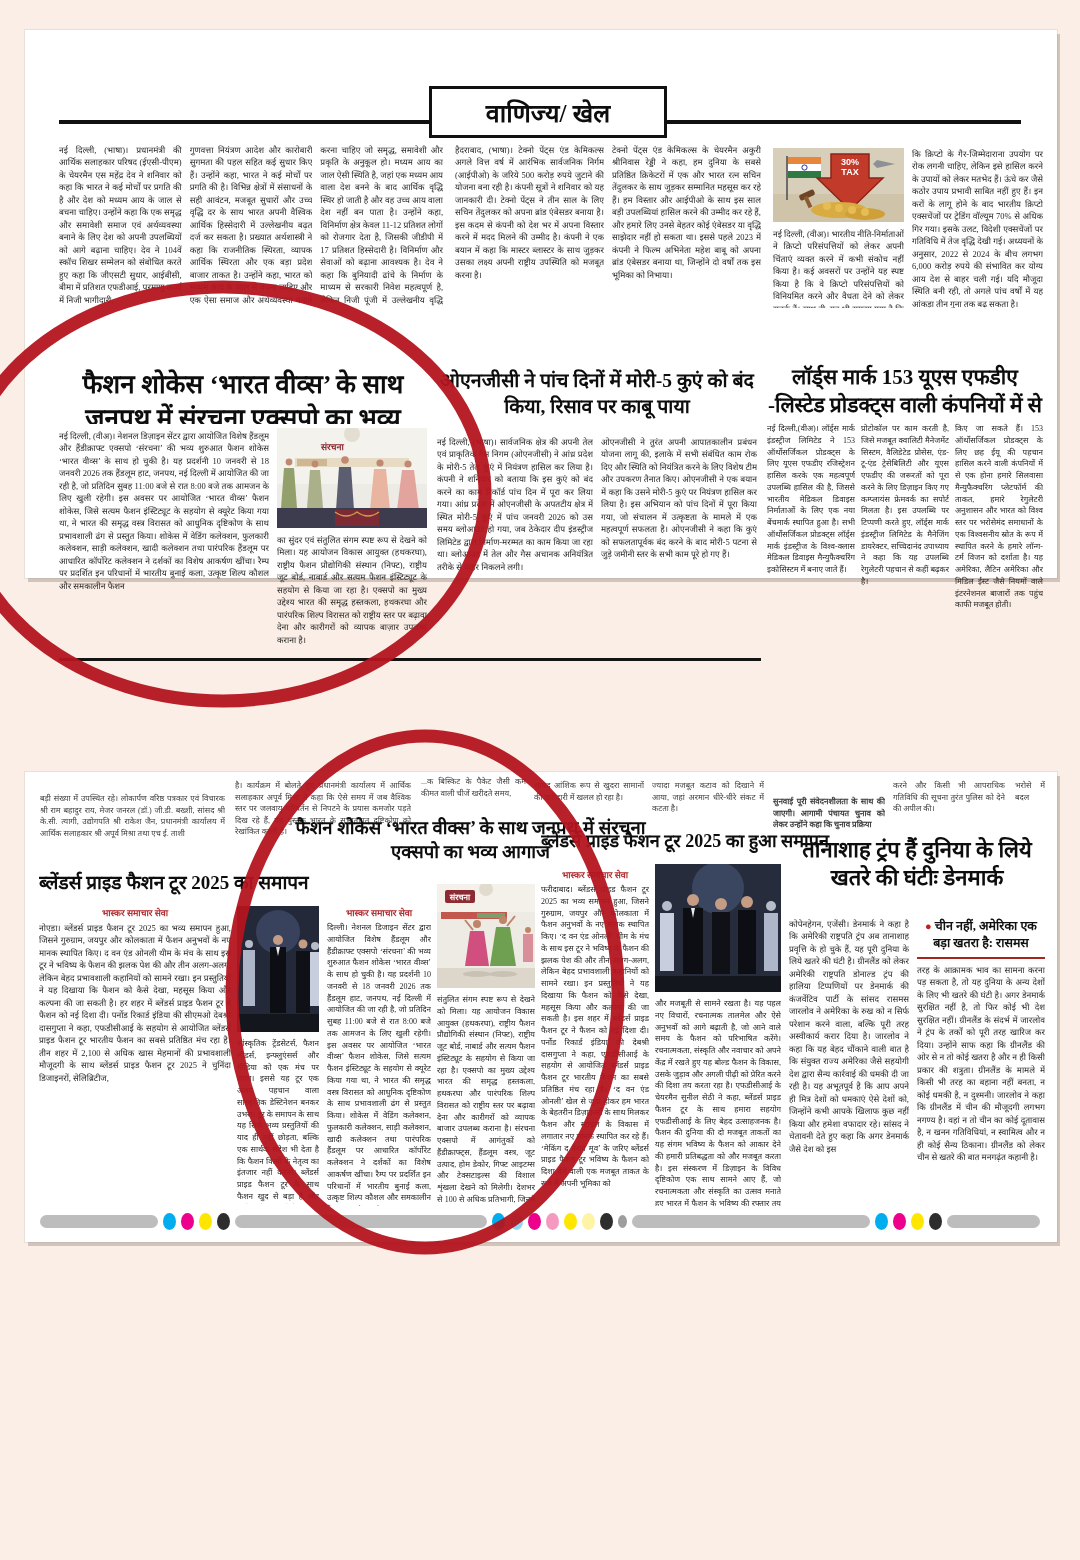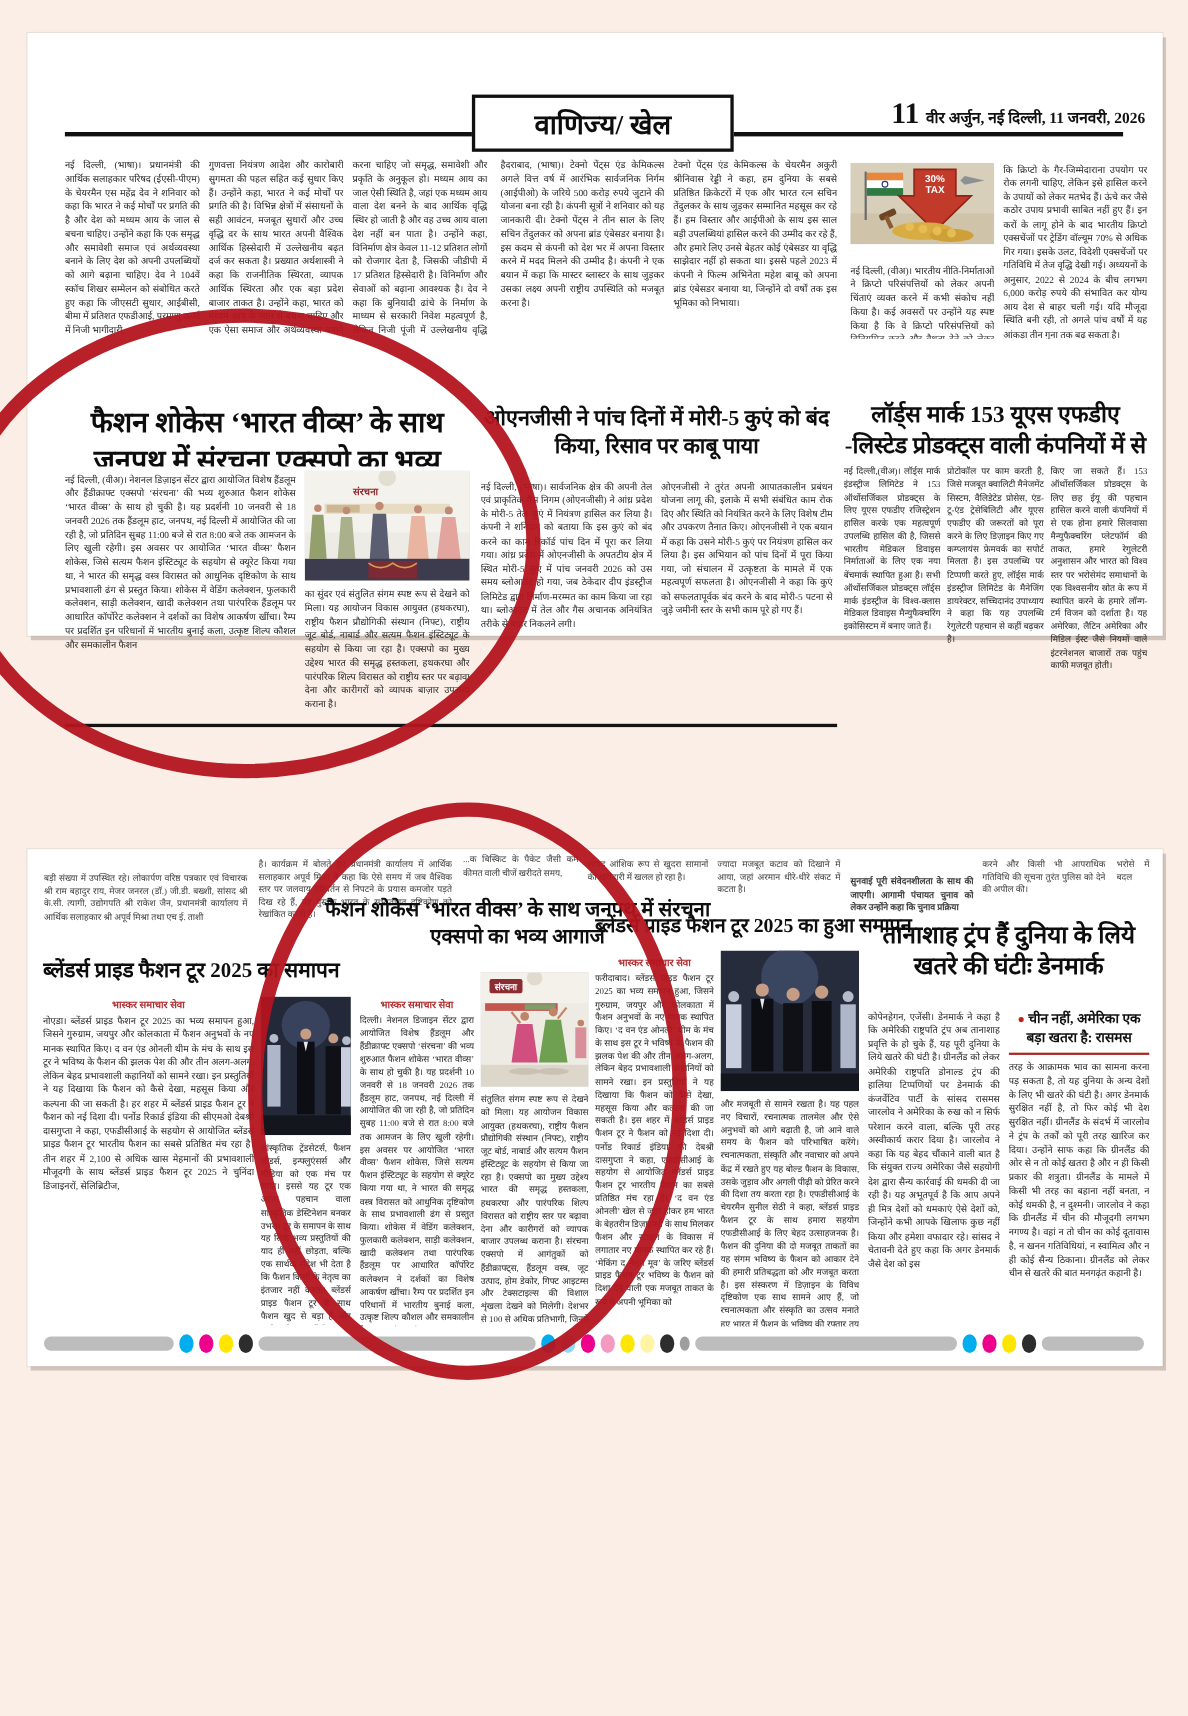--- a/index.html
+++ b/index.html
@@ -35,43 +35,40 @@
 <body>
 
 <div id="canvas">
 
   <div class="sheet" style="left:25px;top:30px;width:1032px;height:548px;">
 
     <div class="abs mastline" style="left:34px;top:90px;width:962px;height:4px;"></div>
     <div class="abs mastbox" style="left:404px;top:56px;width:232px;height:46px;">
       <span>वाणिज्य/ खेल</span>
     </div>
-    <div class="abs mastright" style="left:690px;top:58px;width:326px;">
-      <span class="pgno">11</span><span class="ed">वीर अर्जुन, नई दिल्ली, 11 जनवरी, 2026</span>
-    </div>
 
     <div class="abs" style="left:34px;top:110px;width:384px;height:226px;">
       <div class="cols" style="height:162px;margin-top:4px;">
         <div class="col bodytxt">नई दिल्ली, (भाषा)। प्रधानमंत्री की आर्थिक सलाहकार परिषद (ईएसी-पीएम) के चेयरमैन एस महेंद्र देव ने शनिवार को कहा कि भारत ने कई मोर्चों पर प्रगति की है और देश को मध्यम आय के जाल से बचना चाहिए। उन्होंने कहा कि एक समृद्ध और समावेशी समाज एवं अर्थव्यवस्था बनाने के लिए देश को अपनी उपलब्धियों को आगे बढ़ाना चाहिए। देव ने 104वें स्कॉच शिखर सम्मेलन को संबोधित करते हुए कहा कि जीएसटी सुधार, आईबीसी, बीमा में प्रतिशत एफडीआई, परमाणु ऊर्जा में निजी भागीदारी,</div>
         <div class="col bodytxt">गुणवत्ता नियंत्रण आदेश और कारोबारी सुगमता की पहल सहित कई सुधार किए हैं। उन्होंने कहा, भारत ने कई मोर्चों पर प्रगति की है। विभिन्न क्षेत्रों में संसाधनों के सही आवंटन, मजबूत सुधारों और उच्च वृद्धि दर के साथ भारत अपनी वैश्विक आर्थिक हिस्सेदारी में उल्लेखनीय बढ़त दर्ज कर सकता है। प्रख्यात अर्थशास्त्री ने कहा कि राजनीतिक स्थिरता, व्यापक आर्थिक स्थिरता और एक बड़ा प्रदेश बाजार ताकत है। उन्होंने कहा, भारत को मध्यम आय के जाल से बचना चाहिए और एक ऐसा समाज और अर्थव्यवस्था बनाने के लिए काम</div>
         <div class="col bodytxt">करना चाहिए जो समृद्ध, समावेशी और प्रकृति के अनुकूल हो। मध्यम आय का जाल ऐसी स्थिति है, जहां एक मध्यम आय वाला देश बनने के बाद आर्थिक वृद्धि स्थिर हो जाती है और वह उच्च आय वाला देश नहीं बन पाता है। उन्होंने कहा, विनिर्माण क्षेत्र केवल 11-12 प्रतिशत लोगों को रोजगार देता है, जिसकी जीडीपी में 17 प्रतिशत हिस्सेदारी है। विनिर्माण और सेवाओं को बढ़ाना आवश्यक है। देव ने कहा कि बुनियादी ढांचे के निर्माण के माध्यम से सरकारी निवेश महत्वपूर्ण है, लेकिन निजी पूंजी में उल्लेखनीय वृद्धि होनी चाहिए।</div>
       </div>
     </div>
 
     <div class="abs" style="left:430px;top:110px;width:306px;height:226px;">
       <div class="cols" style="height:162px;margin-top:4px;">
         <div class="col bodytxt">हैदराबाद, (भाषा)। टेक्नो पेंट्स एंड केमिकल्स अगले वित्त वर्ष में आरंभिक सार्वजनिक निर्गम (आईपीओ) के जरिये 500 करोड़ रुपये जुटाने की योजना बना रही है। कंपनी सूत्रों ने शनिवार को यह जानकारी दी। टेक्नो पेंट्स ने तीन साल के लिए सचिन तेंदुलकर को अपना ब्रांड एंबेसडर बनाया है। इस कदम से कंपनी को देश भर में अपना विस्तार करने में मदद मिलने की उम्मीद है। कंपनी ने एक बयान में कहा कि मास्टर ब्लास्टर के साथ जुड़कर उसका लक्ष्य अपनी राष्ट्रीय उपस्थिति को मजबूत करना है।</div>
         <div class="col bodytxt">टेक्नो पेंट्स एंड केमिकल्स के चेयरमैन अकुरी श्रीनिवास रेड्डी ने कहा, हम दुनिया के सबसे प्रतिष्ठित क्रिकेटरों में एक और भारत रत्न सचिन तेंदुलकर के साथ जुड़कर सम्मानित महसूस कर रहे हैं। हम विस्तार और आईपीओ के साथ इस साल बड़ी उपलब्धियां हासिल करने की उम्मीद कर रहे हैं, और हमारे लिए उनसे बेहतर कोई एंबेसडर या वृद्धि साझेदार नहीं हो सकता था। इससे पहले 2023 में कंपनी ने फिल्म अभिनेता महेश बाबू को अपना ब्रांड एंबेसडर बनाया था, जिन्होंने दो वर्षों तक इस भूमिका को निभाया।</div>
       </div>
     </div>
 
     <div class="abs" style="left:748px;top:114px;width:270px;height:222px;">
       <div class="cols" style="height:160px;margin-top:4px;">
         <div class="col" style="overflow:hidden;">
-          <div class="photo" style="width:131px;height:74px;margin-bottom:18px;">
+          <div class="photo" style="width:131px;height:74px;margin-bottom:6px;">
             <svg width="131" height="74" viewBox="0 0 131 74">
               <rect width="131" height="74" fill="#d8cfba"></rect>
               <rect y="46" width="131" height="28" fill="#cfc4aa"></rect>
               <rect x="13" y="8" width="2" height="44" fill="#6b6b6b"></rect>
               <rect x="15" y="9" width="33" height="7" fill="#e8873b"></rect>
               <rect x="15" y="16" width="33" height="7" fill="#ffffff"></rect>
               <rect x="15" y="23" width="33" height="7" fill="#2f7a42"></rect>
               <circle cx="31.5" cy="19.5" r="2.6" fill="none" stroke="#27348b" stroke-width="1"></circle>
               <polygon points="104,12 122,16 104,20 100,16" fill="#8d9194"></polygon>
               <polygon points="58,6 96,6 96,30 110,30 77,62 44,30 58,30" fill="#c23b2a" stroke="#8f2417" stroke-width="1.5"></polygon>

